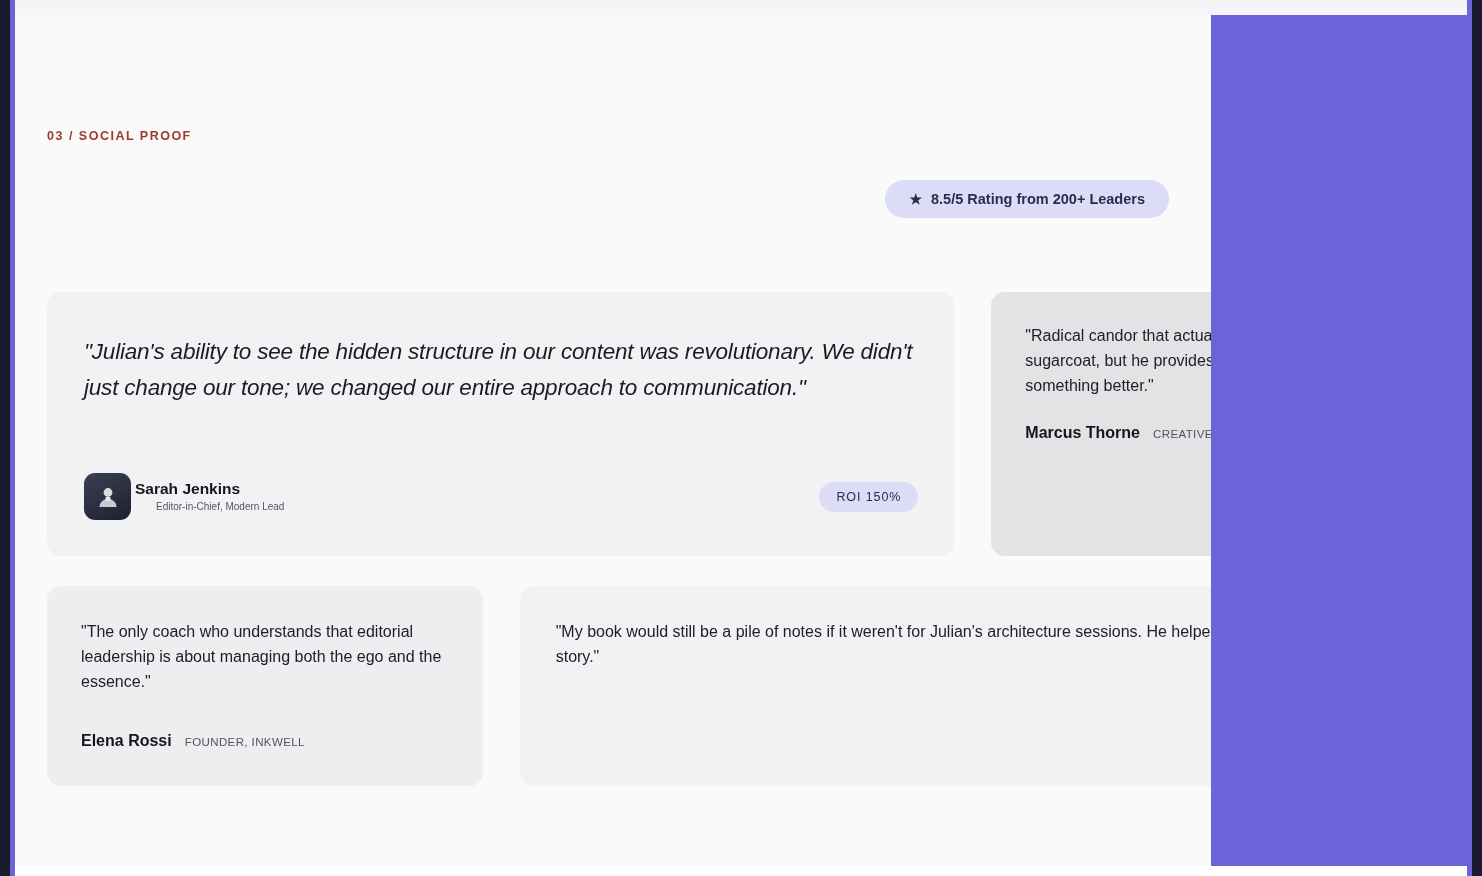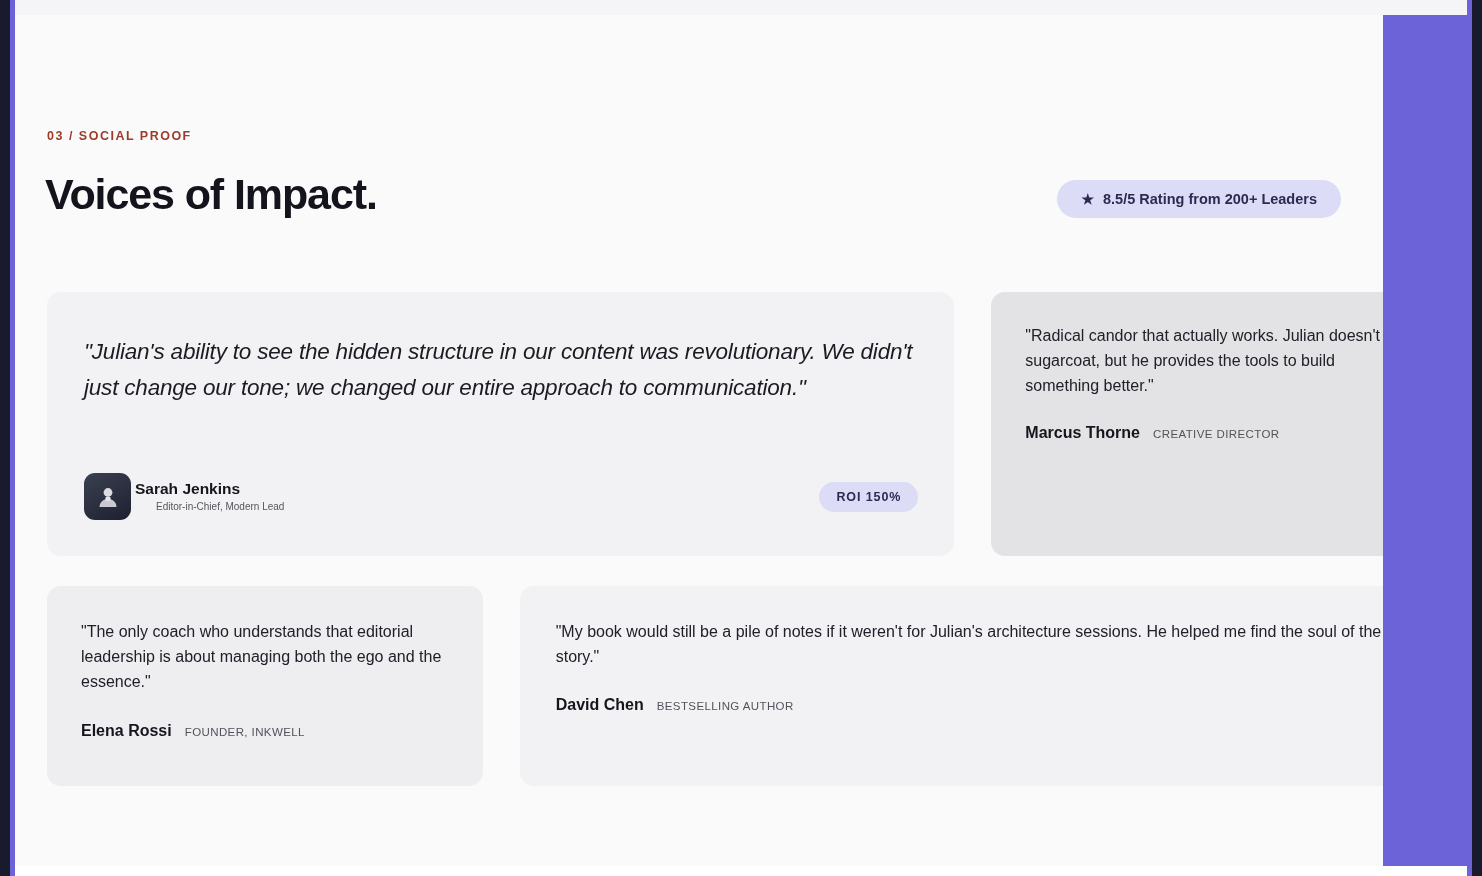--- a/index.html
+++ b/index.html
@@ -56,21 +56,21 @@
     right: 15px;
     height: 10px;
     background: #ffffff;
     z-index: 2;
   }
 
   .slide {
     position: absolute;
     top: 15px;
     left: 15px;
-    width: 1368px;
+    width: 1196px;
     height: 851px;
     background: #fafafb;
     z-index: 1;
     overflow: hidden;
   }
 
   .eyebrow {
     position: absolute;
     left: 32px;
     top: 114px;
@@ -192,21 +192,21 @@
 
   .metric-pill {
     position: absolute;
     right: 36px;
     bottom: 44px;
     background: #dcdcf7;
     color: #2b2b52;
     border-radius: 16px;
     padding: 8px 17px;
     font-size: 12.5px;
-    font-weight: 700;
+    font-weight: 400;
     letter-spacing: 0.9px;
   }
 
   .quote-sm {
     font-size: 16px;
     line-height: 1.55;
     color: #20202a;
     margin: 0 0 26px 0;
   }
   .byline {
@@ -222,40 +222,39 @@
   .byline .role {
     font-size: 11.5px;
     letter-spacing: 0.4px;
     color: #52525c;
     text-transform: uppercase;
     text-align: right;
   }
   .small-byline-bottom {
     position: absolute;
     left: 34px;
-    bottom: 46px;
+    bottom: 36px;
   }
 </style>
 </head>
 <body>
 
 <div id="root">
 
   <div class="rail left"></div>
   <div class="rail-accent left"></div>
   <div class="rail right"></div>
   <div class="rail-accent right"></div>
   <div class="topbar"></div>
   <div class="bottombar"></div>
 
   <div class="slide">
 
     <div class="eyebrow">03 / SOCIAL PROOF</div>
 
-    <h1 class="headline">Voices of Impact.</h1>
 
     <div class="rating-pill">
       <span class="star">★</span>
       <span>8.5/5 Rating from 200+ Leaders</span>
     </div>
 
     <div class="grid">
 
       <div class="row">
 
@@ -294,24 +293,20 @@
         <div class="card small">
           <p class="quote-sm">"The only coach who understands that editorial leadership is about managing both the ego and the essence."</p>
           <div class="byline small-byline-bottom">
             <span class="name">Elena Rossi</span>
             <span class="role">FOUNDER, INKWELL</span>
           </div>
         </div>
 
         <div class="card wide">
           <p class="quote-sm">"My book would still be a pile of notes if it weren't for Julian's architecture sessions. He helped me find the soul of the story."</p>
-          <div class="byline">
-            <span class="name">David Chen</span>
-            <span class="role">BESTSELLING AUTHOR</span>
-          </div>
         </div>
 
       </div>
 
     </div>
 
   </div>
 </div>
 
 </body></html>

